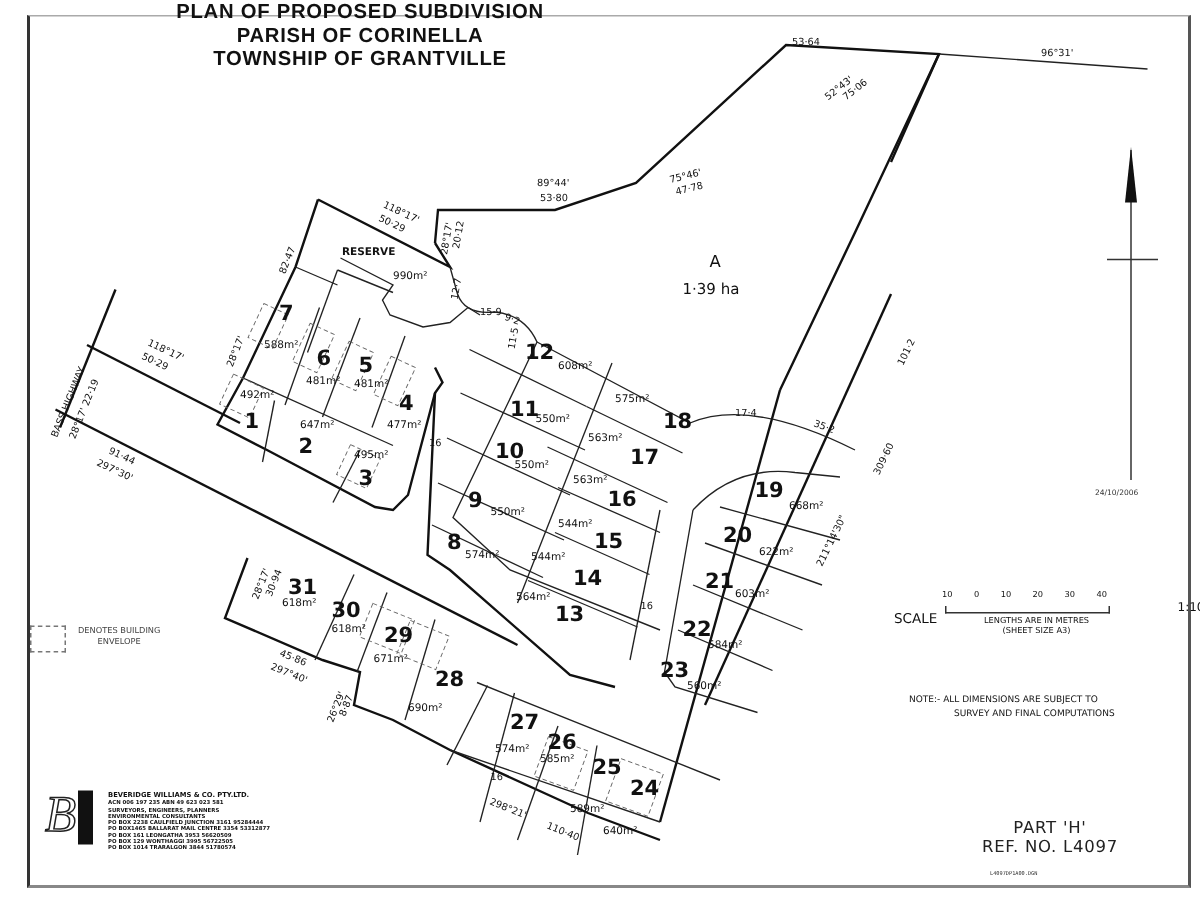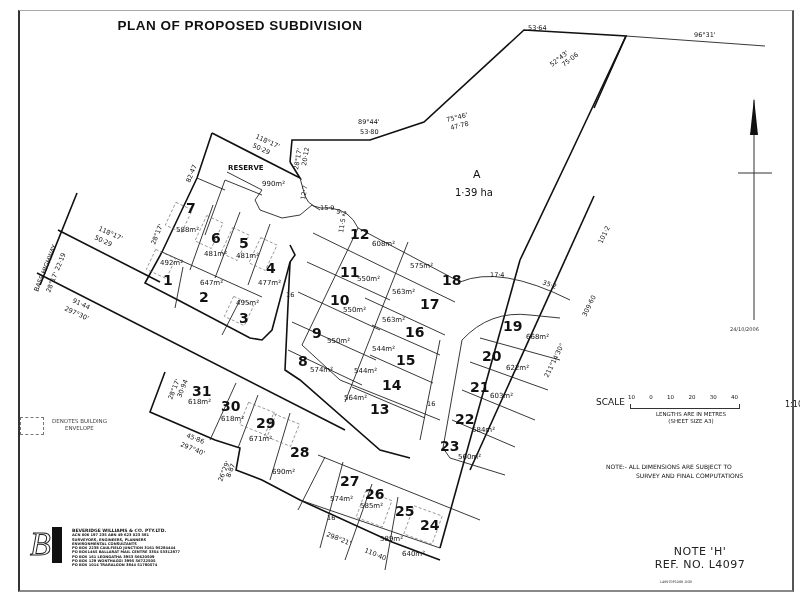--- a/index.html
+++ b/index.html
@@ -1,29 +1,29 @@
 <!DOCTYPE html>
 <html><head>
 <meta charset="utf-8">
 <style>
   html, body { margin:0; padding:0; background:#ffffff; }
   body { width:800px; height:600px; overflow:hidden; position:relative; font-family:"Liberation Sans", sans-serif; color:#111; }
   .frame { position:absolute; left:18px; top:10px; width:776px; height:582px; border-left:2px solid #333; border-right:2px solid #555; border-top:1px solid #aaa; border-bottom:2px solid #888; box-sizing:border-box; }
-  .title { position:absolute; left:80px; top:18px; width:320px; text-align:center; font-weight:bold; line-height:15.5px; font-size:13.5px; letter-spacing:0.5px; }
+  .title { position:absolute; left:80px; top:0; width:320px; text-align:center; font-weight:bold; line-height:15.5px; font-size:13.5px; letter-spacing:0.5px; }
   .title div { white-space:nowrap; }
   svg { position:absolute; left:0; top:0; }
   svg text { font-family:"DejaVu Sans", sans-serif; fill:#111; }
   .lot { font-weight:bold; font-size:14px; }
   .area { font-size:7px; }
   .dim { font-size:6.5px; }
   .thin { stroke:#222; stroke-width:0.9; fill:none; }
   .thick { stroke:#111; stroke-width:1.6; fill:none; }
   .env { stroke:#666; stroke-width:0.6; stroke-dasharray:3 2; fill:none; }
   .scale-block { position:absolute; left:596px; top:394px; width:200px; font-family:"DejaVu Sans", sans-serif; }
-  .scale-label { position:absolute; left:0; top:3px; font-size:9px; }
+  .scale-label { position:absolute; left:0; top:14px; font-size:9px; }
   .scale-ticks { position:absolute; left:32px; top:0; width:110px; font-size:5.5px; display:flex; justify-content:space-between; }
   .scale-bar { position:absolute; left:34px; top:10px; width:108px; height:4px; border-left:1px solid #333; border-right:1px solid #333; border-bottom:1px solid #333; }
   .scale-ratio { position:absolute; left:146px; top:6px; font-size:8px;margin-left:43px; }
   .scale-note1 { position:absolute; left:40px; top:17px; width:110px; text-align:center; font-size:5.5px; }
   .scale-note2 { position:absolute; left:40px; top:24px; width:110px; text-align:center; font-size:5.5px; }
   .note { position:absolute; left:606px; top:462px; font-family:"DejaVu Sans", sans-serif; font-size:6px; line-height:9px; }
   .note .l2 { padding-left:30px; }
   .legend { position:absolute; left:20px; top:417px; font-family:"DejaVu Sans", sans-serif; }
   .legend .box { position:absolute; left:0; top:0; width:22px; height:16px; border:1px dashed #777; }
   .legend .t1 { position:absolute; left:32px; top:1px; font-size:5.5px; white-space:nowrap; color:#444; }
@@ -37,20 +37,22 @@
   .firm .name { font-size:4.5px; }
   .date { position:absolute; left:730px; top:326px; font-size:5px; font-family:"DejaVu Sans", sans-serif; color:#333; }
 </style>
 </head>
 <body>
 
 <div class="frame"></div>
 
 <div class="title">
   <div>PLAN OF PROPOSED SUBDIVISION</div>
+  <div>PARISH OF CORINELLA</div>
+  <div>TOWNSHIP OF GRANTVILLE</div>
 </div>
 
 <svg width="800" height="600" viewBox="0 0 800 600">
 
   <g>
     <polyline class="thick" points="290,162 292,140 370,140 424,122 524,30 626,36 594,108"></polyline>
     <line class="thin" x1="626" y1="36" x2="765" y2="46"></line>
     <polyline class="thick" points="626,36 570,155 520,260"></polyline>
     <line class="thick" x1="520" y1="260" x2="440" y2="548"></line>
 
@@ -299,16 +301,16 @@
   <div>SURVEYORS, ENGINEERS, PLANNERS</div>
   <div>ENVIRONMENTAL CONSULTANTS</div>
   <div>PO BOX 2238 CAULFIELD JUNCTION 3161  95284444</div>
   <div>PO BOX1465 BALLARAT MAIL CENTRE 3354  53312877</div>
   <div>PO BOX 161 LEONGATHA 3953  56620509</div>
   <div>PO BOX 129 WONTHAGGI 3995  56722505</div>
   <div>PO BOX 1014 TRARALGON 3844  51780574</div>
 </div>
 
 <div class="plan-ref">
-  <div>NOTE 'H'</div>
+  <div>PART 'H'</div>
   <div>REF. NO. L4097</div>
 </div>
 <div class="plan-code">L4097DP1A00.DGN</div>
 
 </body></html>

